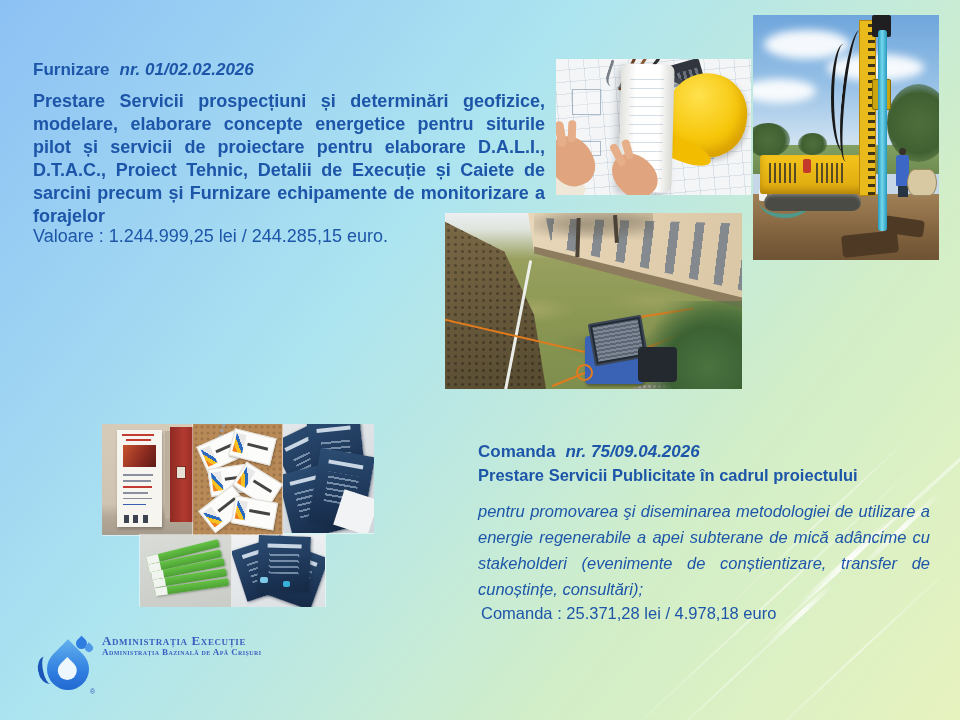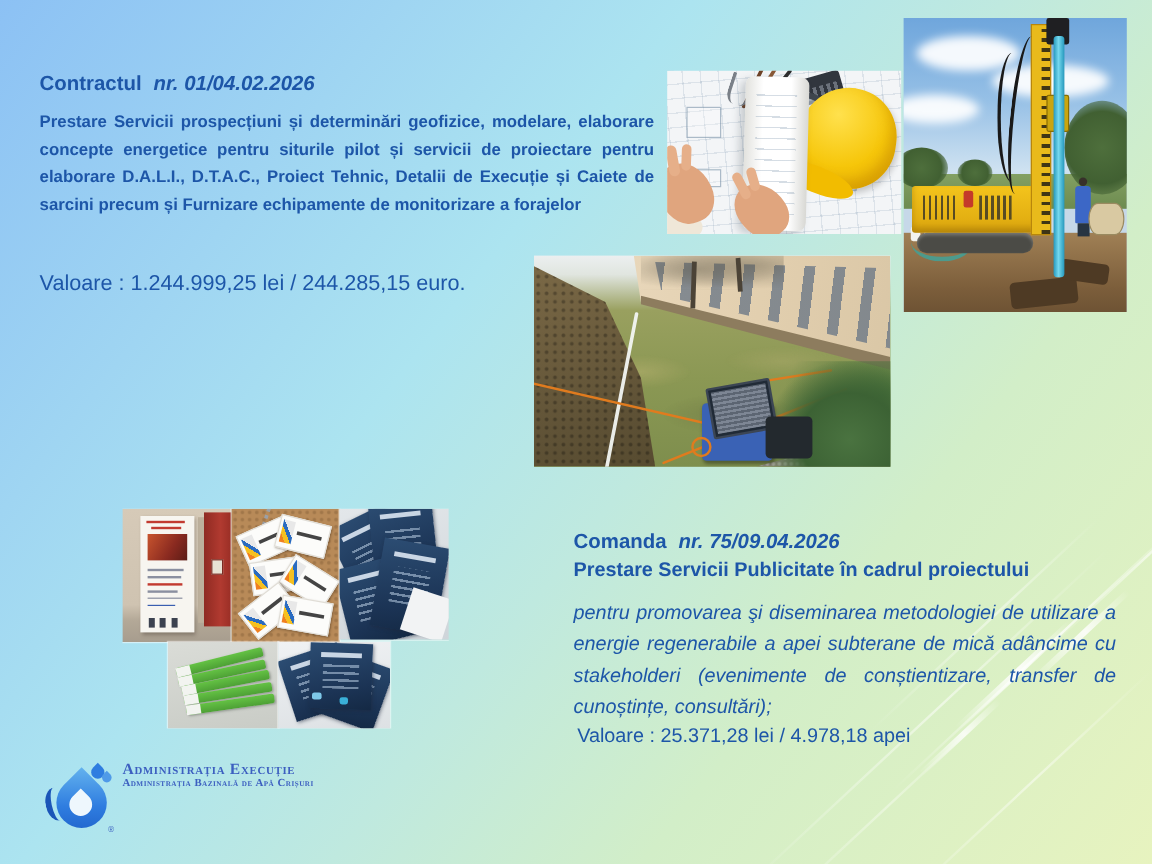--- a/index.html
+++ b/index.html
@@ -20,21 +20,21 @@
   .st7{left:755px;top:612px;width:90px;height:5px;opacity:.85;}
   .st8{left:700px;top:660px;width:300px;height:2px;opacity:.5;}
   .st9{left:600px;top:680px;width:260px;height:2px;opacity:.4;}
 
   
   .blue{color:#1d56a8;}
   .hdr{position:absolute;font-size:17px;font-weight:bold;}
   .hdr .num{font-style:italic;margin-left:10px;}
   #contract-heading{left:33px;top:60px;}
   #contract-body{position:absolute;left:33px;top:90px;width:512px;
-    font-size:14px;font-weight:bold;line-height:23px;text-align:justify;}
+    font-size:18px;font-weight:bold;line-height:23px;text-align:justify;}
   #contract-value{position:absolute;left:33px;top:226px;font-size:18px;}
   #order-heading{left:478px;top:442px;}
   #order-subheading{position:absolute;left:478px;top:466px;font-size:16.5px;font-weight:bold;}
   #order-body{position:absolute;left:478px;top:498px;width:452px;
     font-size:16.5px;font-style:italic;line-height:26px;text-align:justify;}
   #order-value{position:absolute;left:481px;top:604px;font-size:16.5px;}
 
   
   .photo{position:absolute;overflow:hidden;}
 
@@ -269,21 +269,21 @@
   <div class="streak st2"></div>
   <div class="streak st3"></div>
   <div class="streak st4"></div>
   <div class="streak st5"></div>
   <div class="streak st6"></div>
   <div class="streak st7"></div>
   <div class="streak st8"></div>
   <div class="streak st9"></div>
 
   <div class="hdr blue" id="contract-heading">
-    <span>Contractul</span><span class="num">nr. 01/04.02.2026</span>
+    <span>Furnizare</span><span class="num">nr. 01/02.02.2026</span>
   </div>
   <div class="blue" id="contract-body">Prestare Servicii prospecțiuni și determinări geofizice, modelare, elaborare concepte energetice pentru siturile pilot și servicii de proiectare pentru elaborare D.A.L.I., D.T.A.C., Proiect Tehnic, Detalii de Execuție și Caiete de sarcini precum și Furnizare echipamente de monitorizare a forajelor</div>
   <div class="blue" id="contract-value">Valoare : 1.244.999,25 lei / 244.285,15 euro.</div>
 
   <div class="photo" id="blueprint">
     <div class="bp-lines"></div>
     <div class="bp-box" style="left:8%;top:22%;width:14%;height:18%;"></div>
     <div class="bp-box" style="left:64%;top:58%;width:16%;height:14%;"></div>
     <div class="bp-box" style="left:12%;top:60%;width:10%;height:10%;"></div>
     <div class="bp-pen a"></div>
@@ -356,21 +356,21 @@
       </div>
     <div class="sv-bag"></div>
     <div class="sv-coil"></div>
   </div>
 
   <div class="hdr blue" id="order-heading">
     <span>Comanda</span><span class="num">nr. 75/09.04.2026</span>
   </div>
   <div class="blue" id="order-subheading">Prestare Servicii Publicitate în cadrul proiectului</div>
   <div class="blue" id="order-body">pentru promovarea şi diseminarea metodologiei de utilizare a energie regenerabile a apei subterane de mică adâncime cu stakeholderi (evenimente de conștientizare, transfer de cunoștințe, consultări);</div>
-  <div class="blue" id="order-value">Valoare : 25.371,28 lei / 4.978,18 apei</div>
+  <div class="blue" id="order-value">Comanda : 25.371,28 lei / 4.978,18 euro</div>
 
   <div class="photo" id="collage">
     <div class="cphoto" id="p1">
       <div class="p1-frame"></div>
       <div class="p1-door"></div>
       <div class="p1-sign"></div>
       <div class="p1-banner">
         <div class="tl t1"></div>
         <div class="tl t2"></div>
         <div class="ph"></div>

